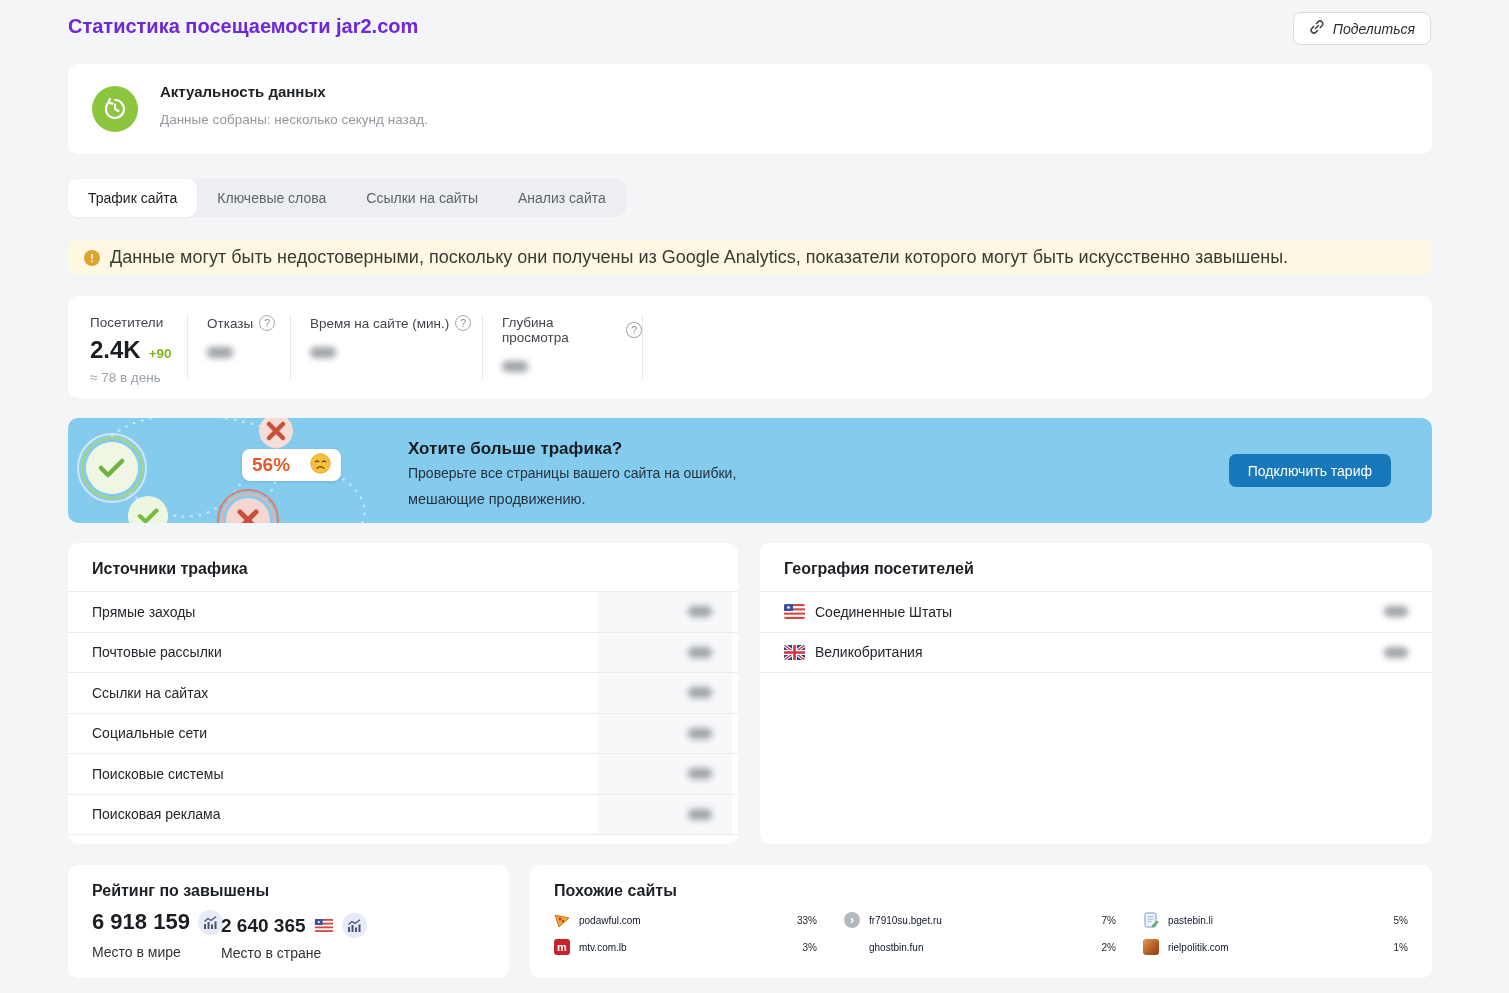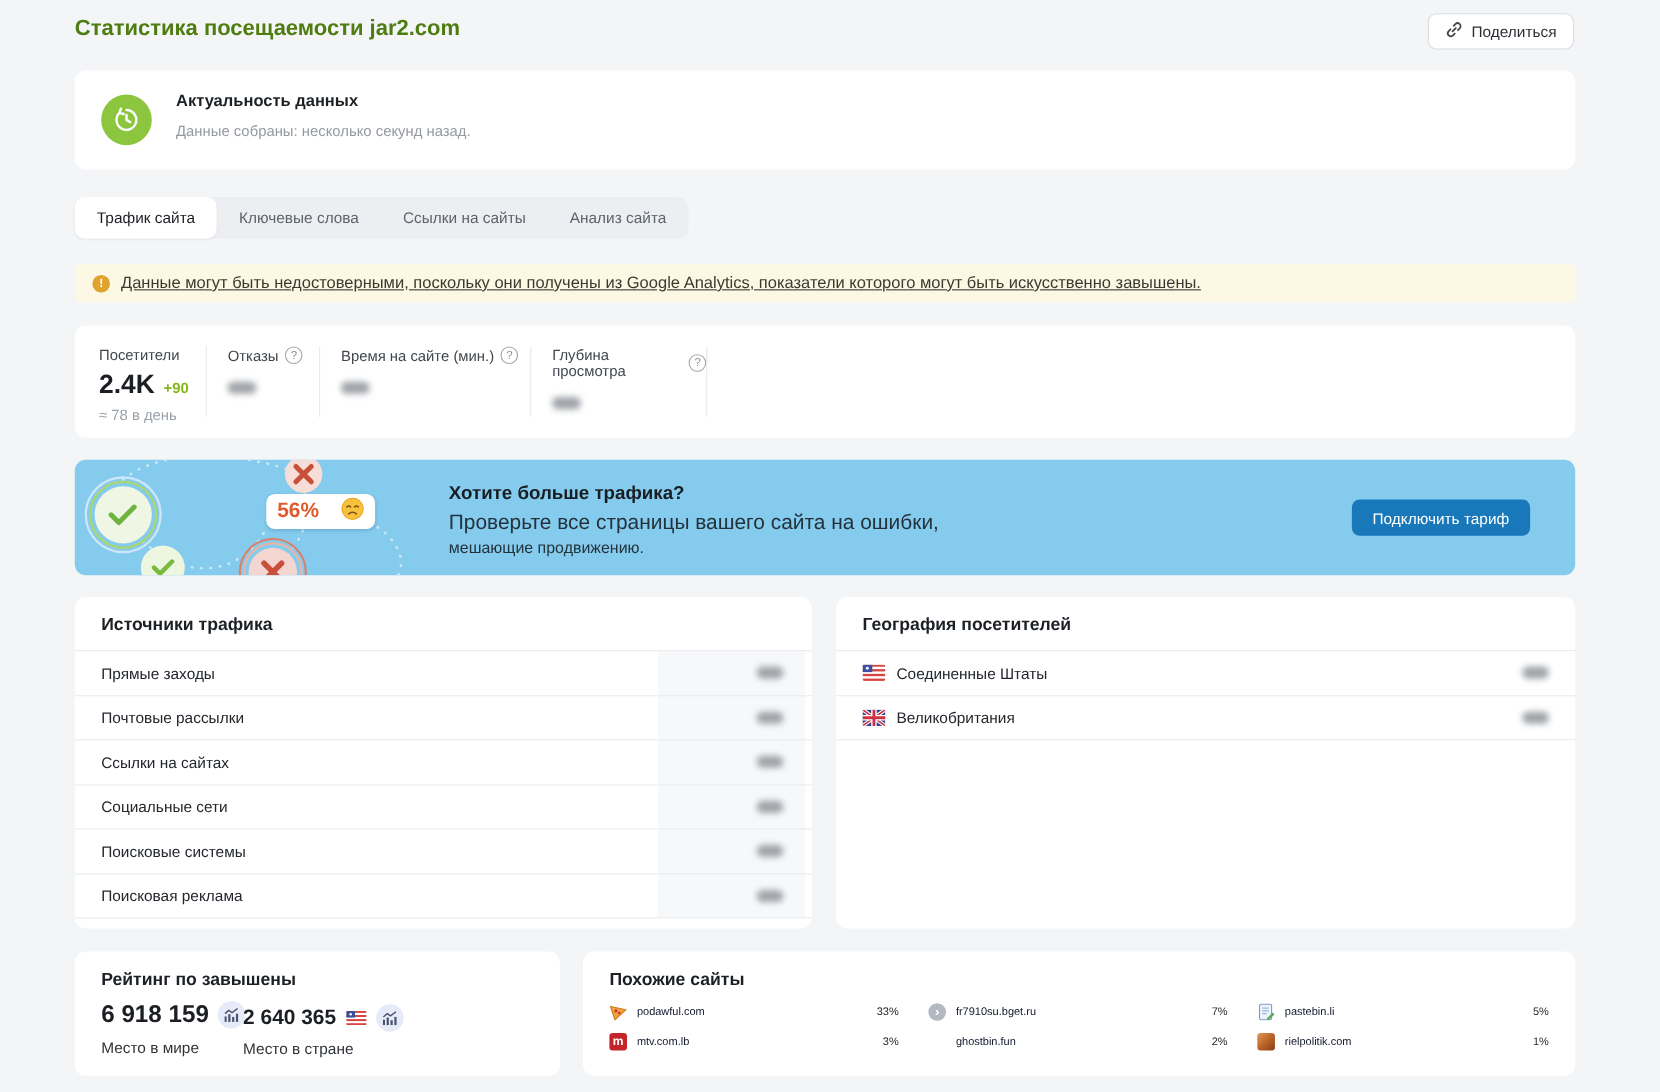--- a/index.html
+++ b/index.html
@@ -1,42 +1,42 @@
 <!DOCTYPE html>
 <html lang="ru"><head>
 <meta charset="utf-8">
 <style>
   * { box-sizing: border-box; margin: 0; padding: 0; }
   body { background:#f4f5f7; font-family:"Liberation Sans", sans-serif; }
   .page { position:relative; width:1509px; height:993px; background:#f4f5f7; overflow:hidden; }
   .card { position:absolute; background:#fff; border-radius:10px; }
 
   
-  .page-title { position:absolute; left:68px; top:15px; font-size:20px; font-weight:bold; color:#4d7c0f; }
+  .page-title { position:absolute; left:68px; top:15px; font-size:20px; font-weight:bold; color:#6d28d9; }
   .share-btn { position:absolute; right:78px; top:12px; height:33px; display:flex; align-items:center; gap:8px;
-    background:#fff; border:1px solid #d8dce0; border-radius:8px; padding:0 15px; font-size:14px; color:#2a2e33; cursor:pointer; }
+    background:#fff; border:1px solid #d8dce0; border-radius:8px; padding:0 15px; font-size:14px; color:#2a2e33; cursor:pointer;font-style:italic; }
 
   
   .fresh { left:68px; top:64px; width:1364px; height:90px; }
   .fresh-icon { position:absolute; left:24px; top:22px; width:46px; height:46px; border-radius:50%;
     background:#8cc63e; display:flex; align-items:center; justify-content:center; }
   .fresh-title { position:absolute; left:92px; top:19px; font-size:15px; font-weight:bold; color:#1d2124; }
   .fresh-sub { position:absolute; left:92px; top:48px; font-size:13.5px; color:#9599a0; }
 
   
   .tabs { position:absolute; left:68px; top:179px; height:38px; display:inline-flex; background:#eceef1; border-radius:10px; }
   .tab { line-height:38px; padding:0 20px; font-size:14px; color:#5c646d; cursor:pointer; white-space:nowrap; }
   .tab.active { background:#fff; border-radius:9px; color:#1b1e22; box-shadow:0 1px 2px rgba(0,0,0,0.05); }
 
   
   .warning { position:absolute; left:68px; top:240px; width:1364px; height:35px; background:#fcf8e3; border-radius:6px;
     display:flex; align-items:center; padding:0 16px; gap:10px; }
   .warn-ico { width:16px; height:16px; border-radius:50%; background:#dfa32e; color:#fff; font-size:11px; font-weight:bold;
     display:inline-flex; align-items:center; justify-content:center; flex:none; }
-  .warning span.txt { font-size:15px; color:#3a3a31;text-decoration:underline; }
+  .warning span.txt { font-size:18px; color:#3a3a31; }
 
   
   .stats { left:68px; top:296px; width:1364px; height:102px; display:flex; padding-top:19px; }
   .stat { padding-left:19px; border-right:1px solid #e7e9eb; height:64px; }
   .stat:first-child { padding-left:22px; }
   .stat-label { font-size:13.5px; color:#41464c; display:flex; align-items:center; }
   .help { width:16px; height:16px; border-radius:50%; border:1px solid #a3a9af; color:#878e95; font-size:10.5px;
     display:inline-flex; align-items:center; justify-content:center; margin-left:6px; cursor:pointer; }
   .stat-valrow { margin-top:6px; display:flex; align-items:baseline; gap:8px; }
   .stat-val { font-size:24px; font-weight:bold; color:#1b1e22; }
@@ -46,21 +46,21 @@
   .stat .blur-val { margin-top:16px; }
   .w1{width:120px}.w2{width:114px}.w3{width:103px}.w4{width:192px}.w5{width:160px}
 
   
   .promo { left:68px; top:418px; width:1364px; height:105px; background:#84cbee; overflow:hidden; }
   .promo-art { position:absolute; left:0; top:0; }
   .promo-badge { position:absolute; left:174px; top:31px; height:32px; background:#fff; border-radius:8px;
     display:flex; align-items:center; gap:20px; padding:0 10px; box-shadow:0 1px 3px rgba(30,70,100,.18); }
   .promo-badge .pct { font-size:19px; font-weight:bold; color:#e05a2b; }
   .promo-title { position:absolute; left:340px; top:21px; font-size:17px; font-weight:bold; color:#191d21; }
-  .promo-l1 { position:absolute; left:340px; top:47px; font-size:19px; color:#24323c; }
+  .promo-l1 { position:absolute; left:340px; top:47px; font-size:14px; color:#24323c; }
   .promo-l2 { position:absolute; left:340px; top:73px; font-size:14.5px; color:#24323c; }
   .promo-btn { position:absolute; right:41px; top:36px; height:33px; padding:0 19px; background:#1878b9; border:none;
     border-radius:7px; color:#fff; font-size:14px; cursor:pointer; font-family:"Liberation Sans", sans-serif; }
 
   
   .sources { left:68px; top:543px; width:670px; height:301px; }
   .geo { left:760px; top:543px; width:672px; height:301px; }
   .sec-title { position:absolute; left:24px; top:17px; font-size:16px; font-weight:bold; color:#1c2024; }
   .graycol { position:absolute; left:530px; top:48px; width:134px; height:243px; background:#f7f8fa; }
   .rows { position:absolute; left:0; right:0; top:48px; border-top:1px solid #eaecee; }

